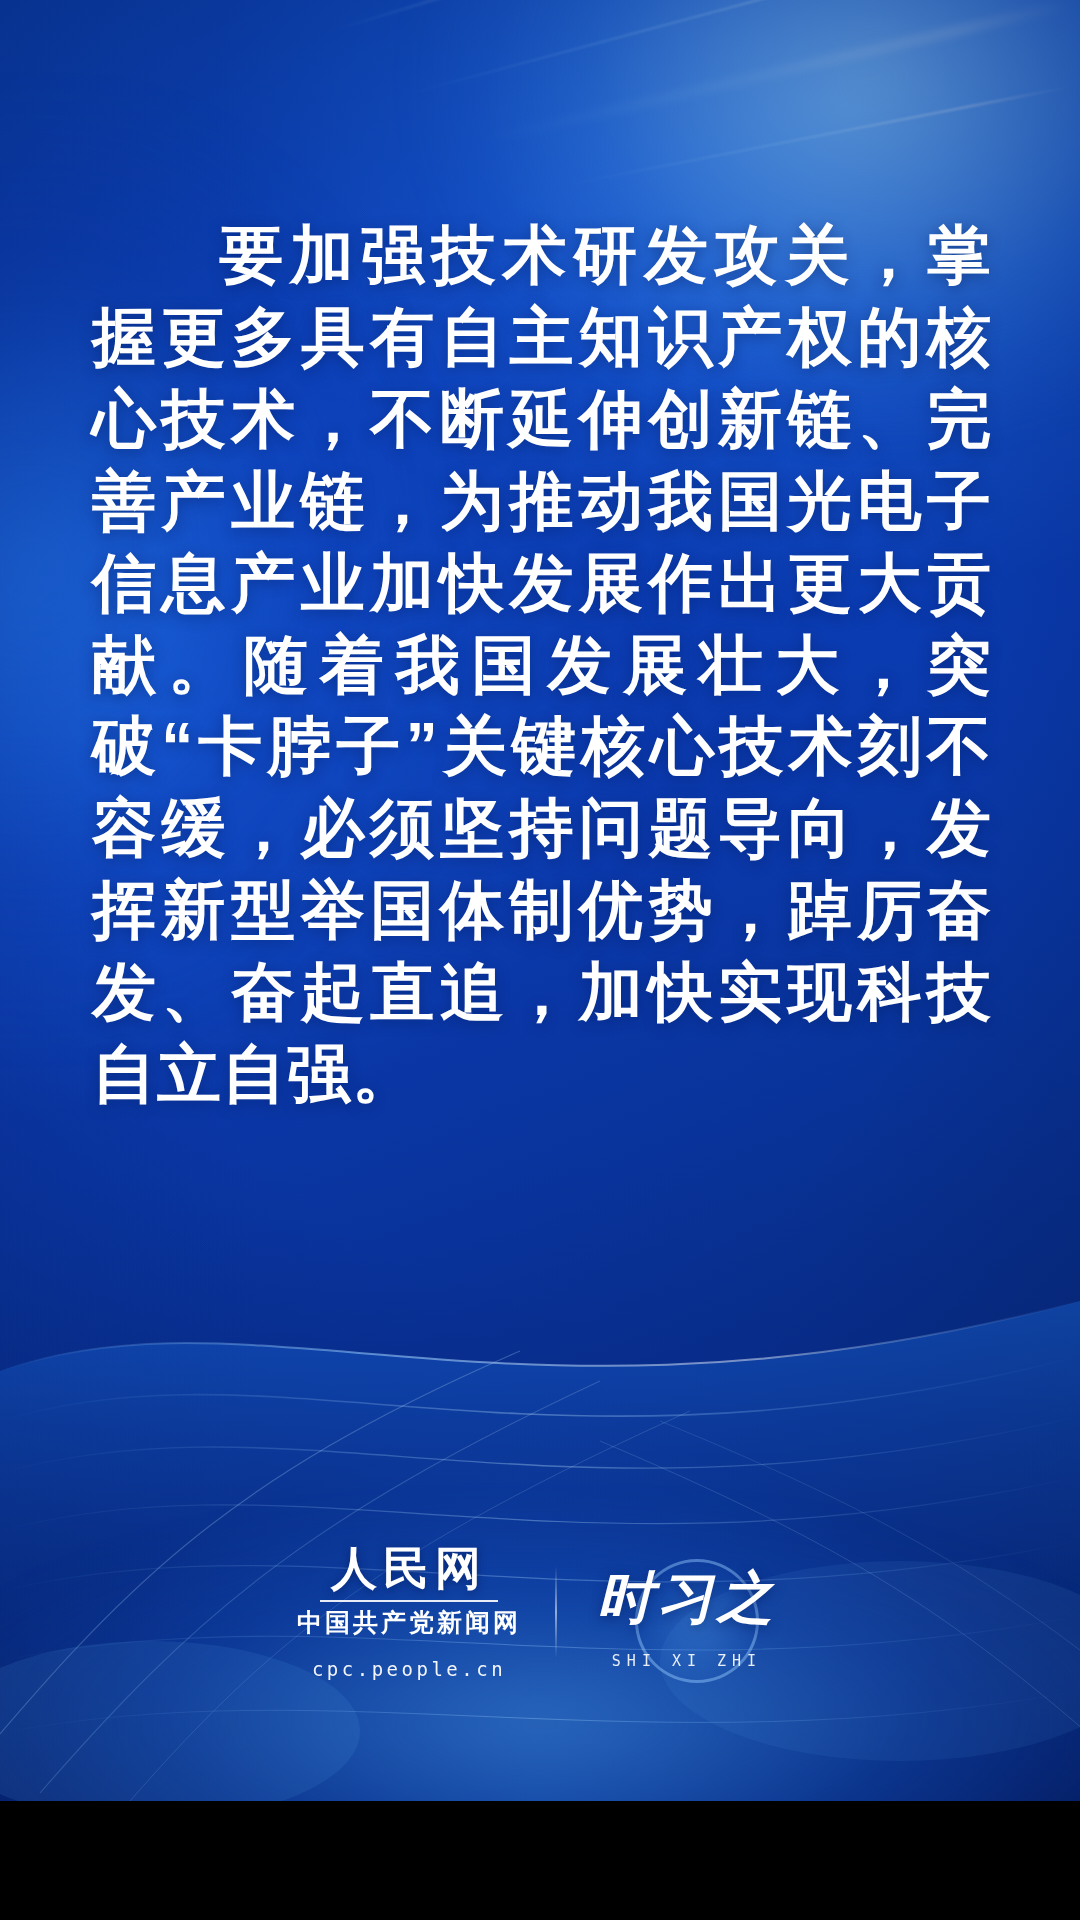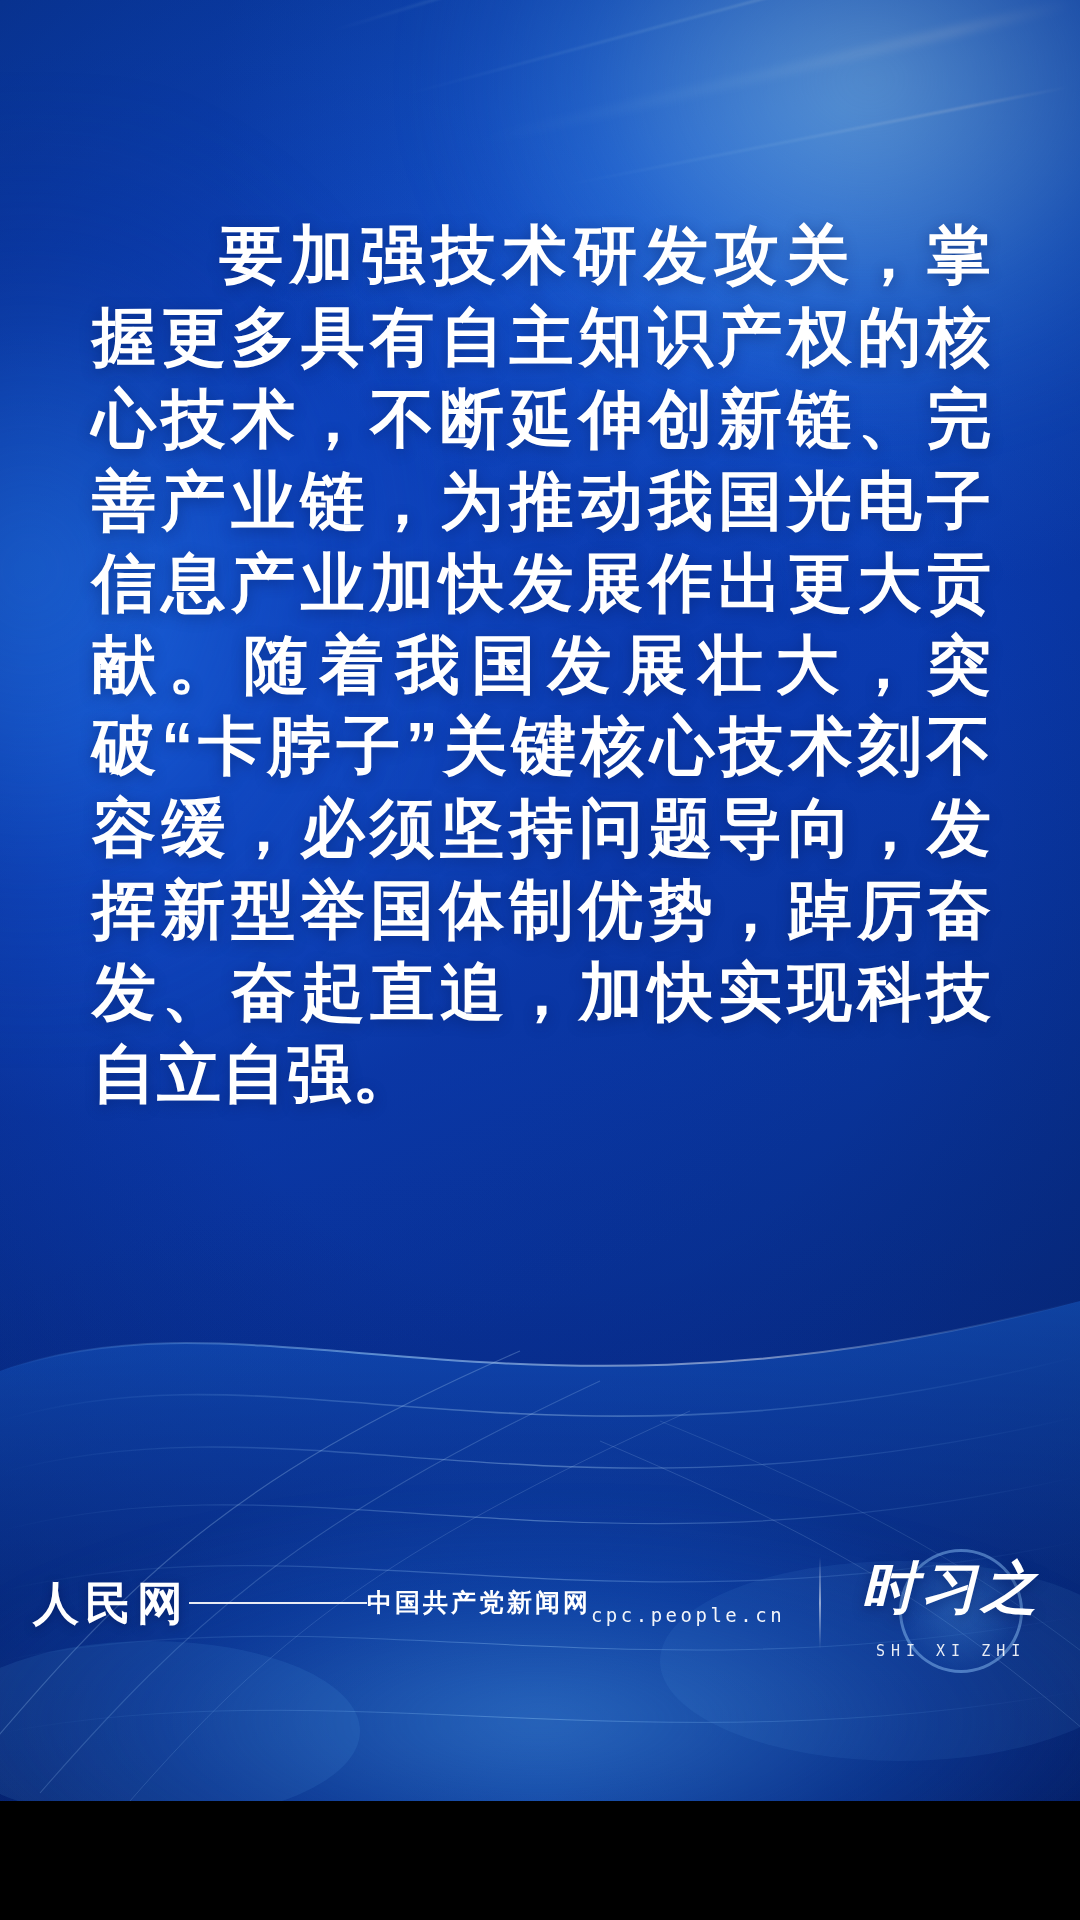--- a/index.html
+++ b/index.html
@@ -111,20 +111,21 @@
     position: absolute;
     left: 0; right: 0;
     top: 1545px;
     display: flex;
     align-items: center;
     justify-content: center;
     gap: 34px;
   }
   .people-logo {
     display: flex;
+    flex-direction: column;
     align-items: center;
     line-height: 1;
   }
   .people-logo .cn {
     color: #ffffff;
     font-size: 46px;
     font-weight: 700;
     letter-spacing: 6px;
     font-family: "DejaVu Sans", "Liberation Sans", sans-serif;
     text-shadow: 0 2px 8px rgba(0,20,80,.5);

